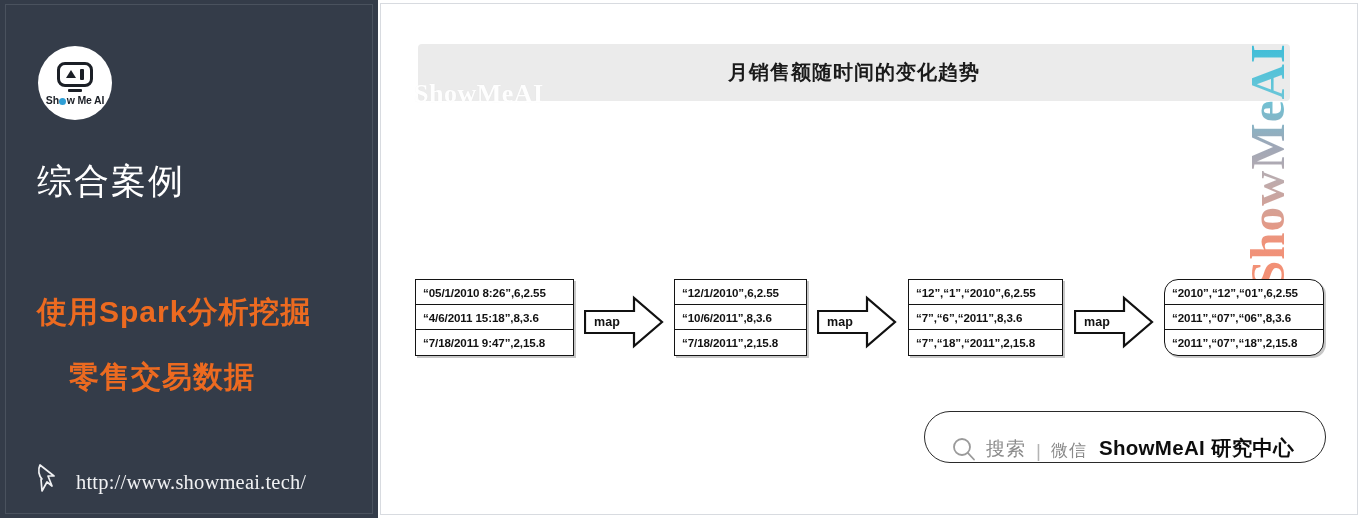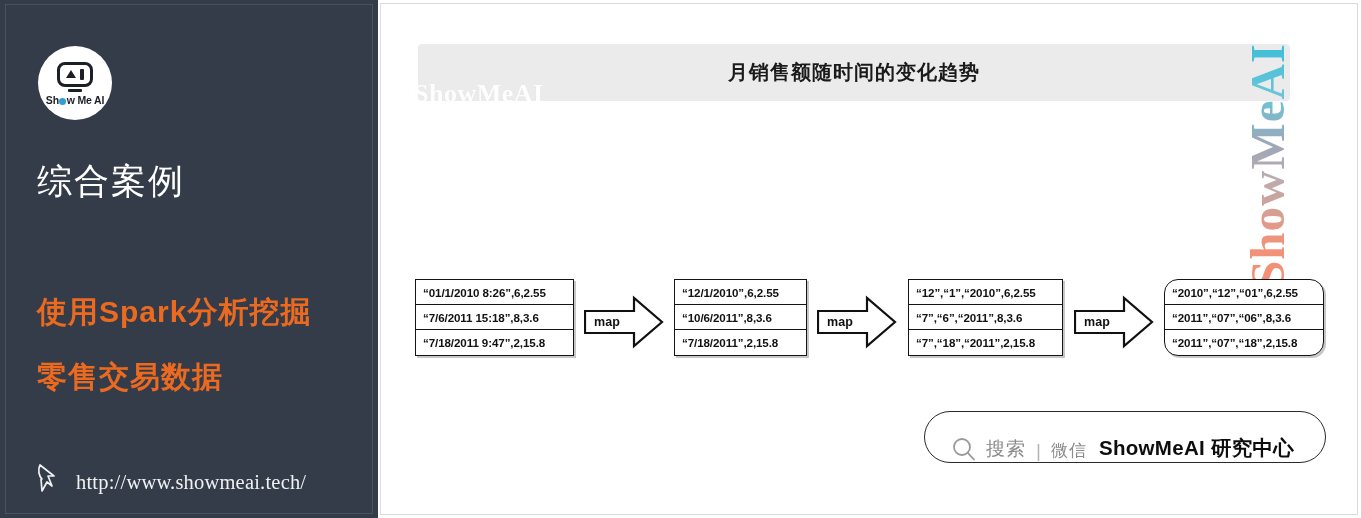--- a/index.html
+++ b/index.html
@@ -77,21 +77,21 @@
     font-weight:normal; letter-spacing:2px;
     white-space:nowrap;
   }
   .side-sub {
     position:absolute; left:37px;
     font-size:30px; color:#ec6a20;
     font-weight:bold; letter-spacing:1px;
     white-space:nowrap;
   }
   #side-sub-1 { top:292px; }
-  #side-sub-2 { top:357px; }
+  #side-sub-2 { top:357px;margin-left:32px; }
 
   #side-url-row {
     position:absolute; left:36px; top:462px;
     display:flex; align-items:flex-end; gap:12px;
   }
   #cursor-icon { width:28px; height:32px; display:block; }
   #side-url {
     font-family:"Liberation Serif", serif;
     font-size:20.5px; color:#f0f1f3; letter-spacing:0.2px;
     white-space:nowrap;
@@ -251,22 +251,22 @@
     <div id="header-title">月销售额随时间的变化趋势</div>
   </div>
 
   <div id="header-watermark">ShowMeAI</div>
 
   <div id="side-watermark">ShowMeAI</div>
 
   <div id="pipeline">
 
     <div class="data-box" style="left:37px; top:279px; width:159px;">
-      <div class="data-row">“01/1/2010 8:26”,6,2.55</div>
-      <div class="data-row">“7/6/2011 15:18”,8,3.6</div>
+      <div class="data-row">“05/1/2010 8:26”,6,2.55</div>
+      <div class="data-row">“4/6/2011 15:18”,8,3.6</div>
       <div class="data-row">“7/18/2011 9:47”,2,15.8</div>
     </div>
 
     <div class="map-arrow" style="left:206px; top:295px;">
       <svg width="80" height="54" viewBox="0 0 80 54">
         <path d="M1 16 L50 16 L50 3 L78 27 L50 51 L50 38 L1 38 Z" fill="#ffffff" stroke="#111111" stroke-width="2.2" stroke-linejoin="miter"></path>
       </svg>
       <span class="map-label">map</span>
     </div>
 

